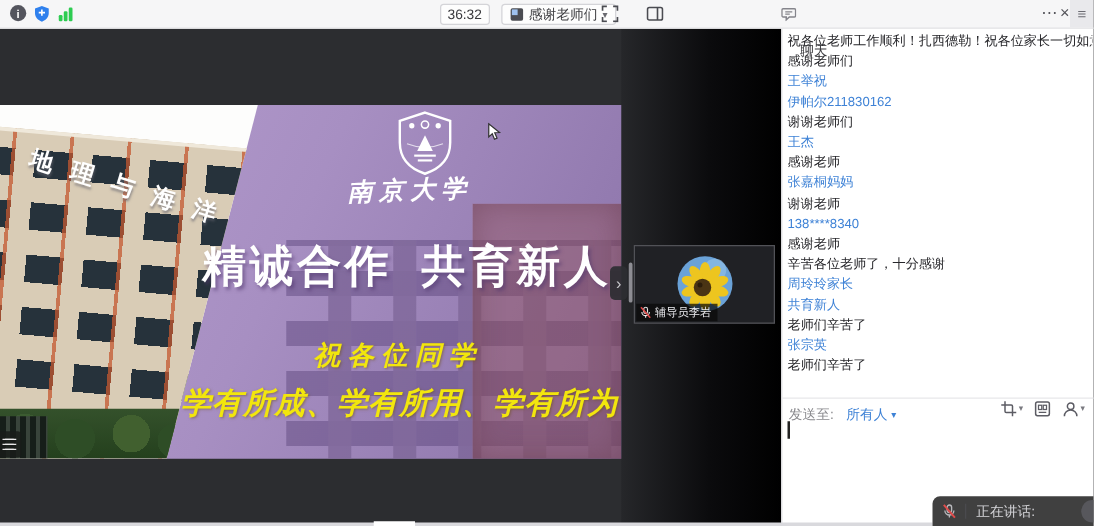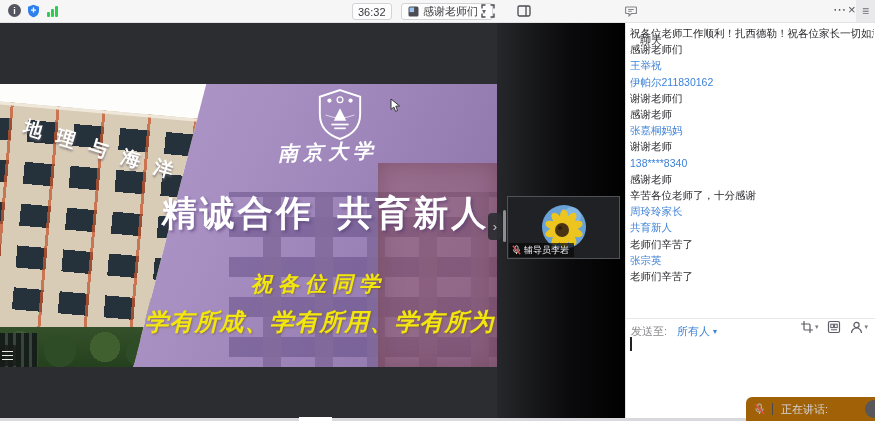--- a/index.html
+++ b/index.html
@@ -105,21 +105,21 @@
   .sendto .lbl{color:#8a8a8e;}
   .sendto .val{color:#3e82d6;margin-left:10px;}
   .sendto .caret{color:#3e82d6;margin-left:3px;}
   .comp-icons{position:absolute;right:8px;top:298px;display:flex;align-items:center;gap:9px;color:#5c5c64;}
   .comp-icons .dd{font-size:7px;color:#7a7a80;margin-left:1px;}
   .input-caret{position:absolute;left:4px;top:315px;width:1.5px;height:14px;background:#222;
         animation:blink 1.2s step-end infinite;}
   @keyframes blink{50%{opacity:0;}}
 
   
-  .speakbar{left:746px;top:397px;width:129px;height:24px;background:#a16207;border-radius:6px 0 0 0;
+  .speakbar{left:746px;top:397px;width:129px;height:24px;background:#404040;border-radius:6px 0 0 0;
         display:flex;align-items:center;z-index:20;overflow:hidden;}
   .speakbar .div{width:1px;height:12px;background:#4a4a4e;margin:0 8px 0 7px;}
   .speakbar .lbl{font-size:11px;color:#d6d6da;}
   .speak-avatar{position:absolute;right:-8px;top:3px;width:18px;height:18px;border-radius:50%;background:#57575c;}
   .micwrap{margin-left:8px;display:flex;}
 
   
   .sliver{left:0;top:417.5px;width:746px;height:3.5px;background:#d9d9dd;z-index:15;}
   .sliver-win{left:299px;top:417px;width:33px;height:4px;background:#fff;z-index:16;}
 
@@ -262,20 +262,21 @@
     </div>
   </div>
 
   <div class="abs chat">
     <div class="msg-list">
         <div class="msg text">祝各位老师工作顺利！扎西德勒！祝各位家长一切如意！</div>
         <div class="msg text">感谢老师们</div>
         <div class="msg name">王举祝</div>
         <div class="msg name">伊帕尔211830162</div>
         <div class="msg text">谢谢老师们</div>
+        <div class="msg name">王杰</div>
         <div class="msg text">感谢老师</div>
         <div class="msg name">张嘉桐妈妈</div>
         <div class="msg text">谢谢老师</div>
         <div class="msg name">138****8340</div>
         <div class="msg text">感谢老师</div>
         <div class="msg text">辛苦各位老师了，十分感谢</div>
         <div class="msg name">周玲玲家长</div>
         <div class="msg name">共育新人</div>
         <div class="msg text">老师们辛苦了</div>
         <div class="msg name">张宗英</div>

